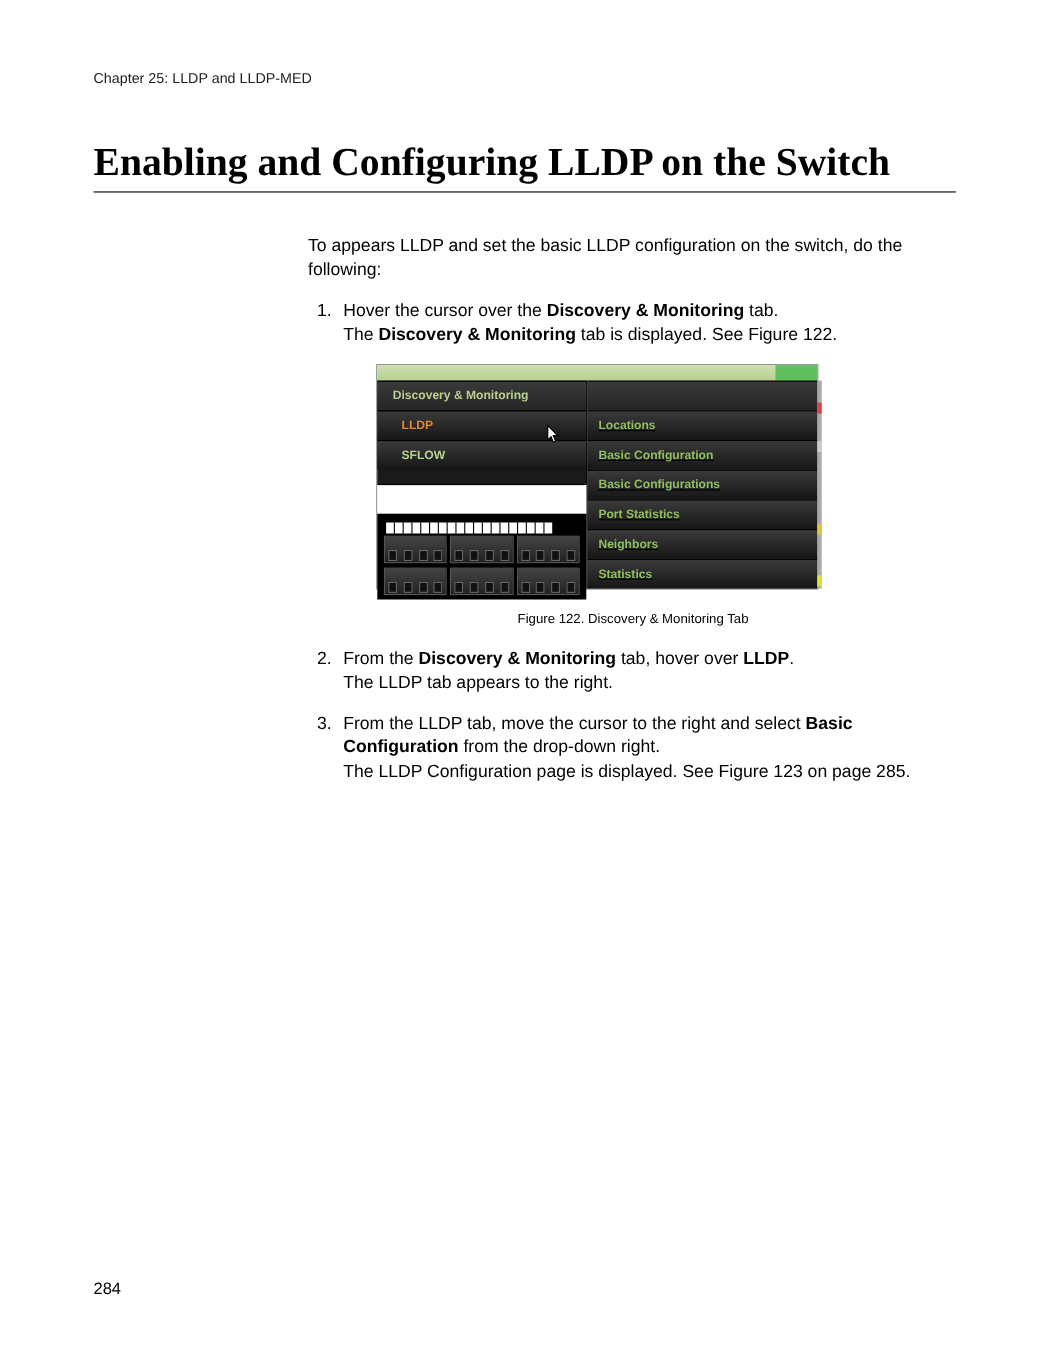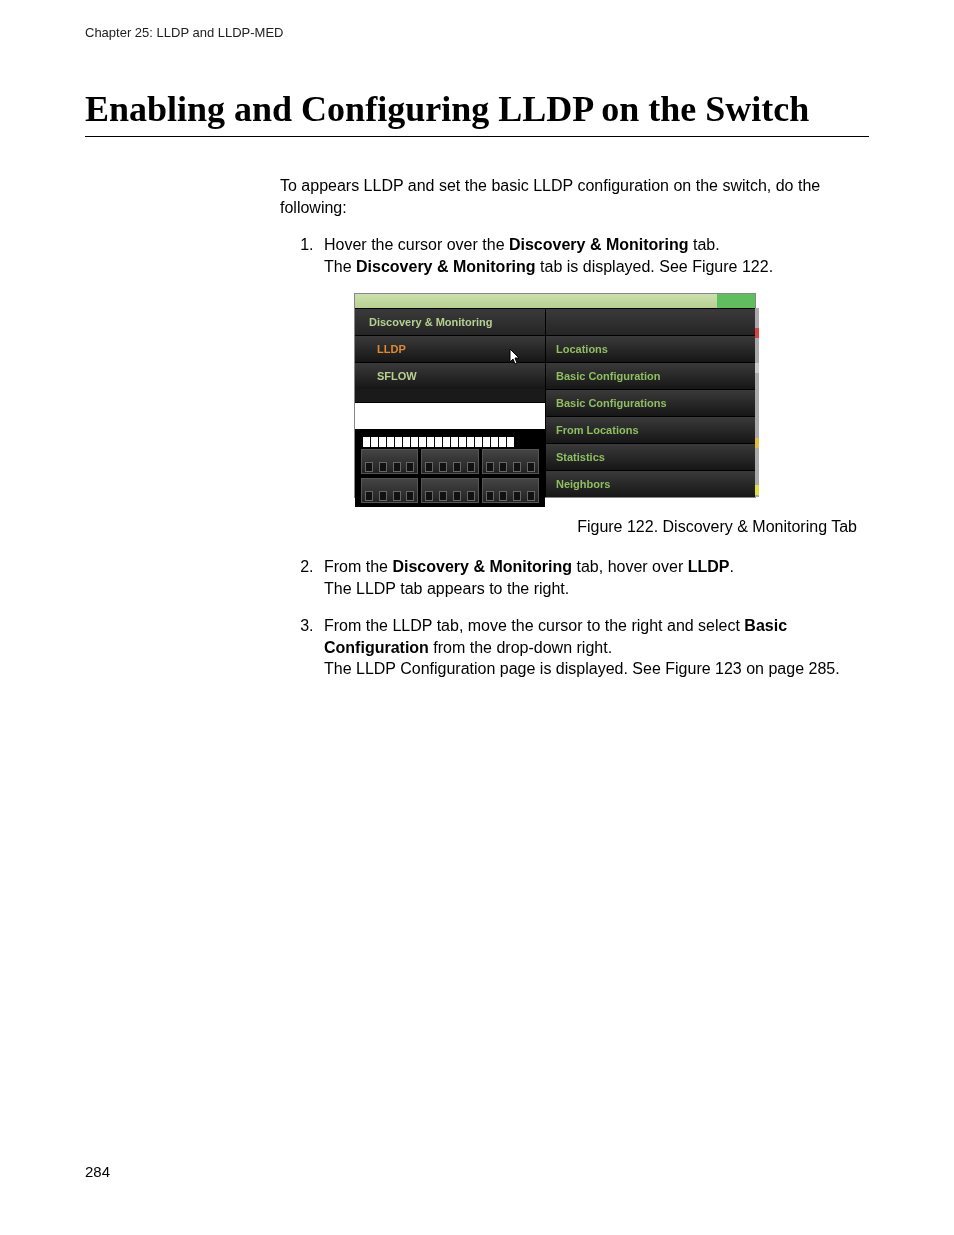--- a/index.html
+++ b/index.html
@@ -7,21 +7,21 @@
     padding: 0;
     font-family: Arial, Helvetica, sans-serif;
     background: #fff;
     color: #000;
   }
   .page {
     width: 954px;
     height: 1235px;
     position: relative;
     box-sizing: border-box;
-    padding: 25px 85px 0 85px;
+    padding: 63px 85px 0 85px;
   }
   .chapter-header {
     font-size: 13px;
     color: #222;
     margin-bottom: 48px;
   }
   .section-title {
     font-family: "Times New Roman", Times, serif;
     font-size: 36px;
     font-weight: bold;
@@ -30,34 +30,34 @@
     margin-bottom: 38px;
   }
   .body-area {
     padding-left: 195px;
     font-size: 16px;
     line-height: 1.35;
   }
   .body-area p { margin: 0 0 16px 0; }
   ol.steps {
     list-style: decimal;
-    margin: 12px;
+    margin: 0;
     padding-left: 26px;
   }
   ol.steps > li {
     margin-bottom: 16px;
     padding-left: 6px;
   }
   .sub { margin: 16px 0 16px 0; }
   .figure-wrap {
     margin: 10px 0 18px 30px;
   }
   .figure-caption {
-    text-align: right;
-    font-size: 16px;
+    text-align: center;
+    font-size: 12px;
     margin: 14px 0 18px -30px;
   }
   .page-number {
     position: absolute;
     bottom: 55px;
     left: 85px;
     font-size: 15px;
   }
 
   
@@ -80,20 +80,21 @@
   .shot-row { display: flex; }
   .shot-left {
     width: 190px;
     border-right: 1px solid #000;
     background: #1a1a1a;
   }
   .shot-right {
     flex: 1;
     background: #404040;
     position: relative;
+    text-decoration: underline;
   }
   .menu-header, .menu-item, .submenu-item {
     height: 26px;
     line-height: 26px;
     padding-left: 14px;
     border-top: 1px solid #000;
     background: linear-gradient(#3a3a3a, #161616);
     color: #b7d08f;
     font-weight: bold;
     font-size: 11px;
@@ -198,23 +199,23 @@
                   <svg viewBox="0 0 16 20">
                       <path d="M5 1 L5 14 L8 11 L10 16 L12 15 L10 10 L14 10 Z" fill="#fff" stroke="#000" stroke-width="1"></path>
                     </svg>
                 </span>
               </div>
               <div class="shot-right">
                 <div style="height:26px; background:linear-gradient(#3a3a3a,#252525); border-top:1px solid #000;"></div>
                 <div class="submenu-item">Locations</div>
                 <div class="submenu-item">Basic Configuration</div>
                 <div class="submenu-item">Basic Configurations</div>
-                <div class="submenu-item">From Locations</div>
+                <div class="submenu-item">Port Statistics</div>
+                <div class="submenu-item">Neighbors</div>
                 <div class="submenu-item">Statistics</div>
-                <div class="submenu-item">Neighbors</div>
                 <div class="right-edge">
                     <div class="g g1"></div>
                     <div class="g g2"></div>
                     <div class="g g3"></div>
                     <div class="g g4"></div>
                   </div>
               </div>
             </div>
             <div class="shot-row" style="position:absolute; top:108px; left:0; width:190px;">
               <div class="shot-lower-left">

